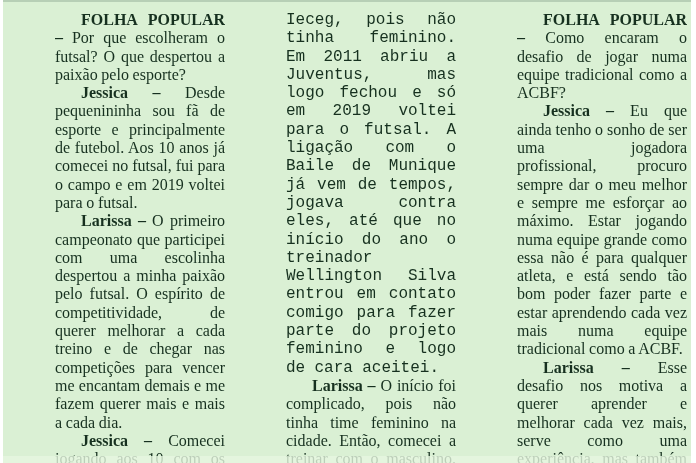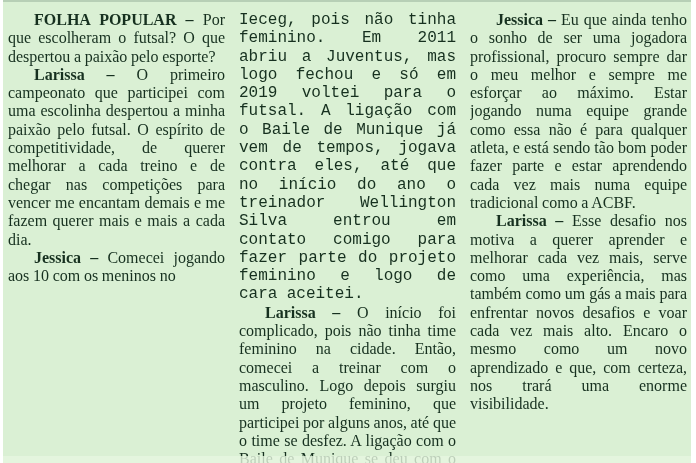--- a/index.html
+++ b/index.html
@@ -36,20 +36,21 @@
     position: absolute;
     top: 11px; left: 5px; right: 4px; bottom: 0;
     display: flex;
     gap: 14px;
     overflow: hidden;
   }
   .column {
     flex: 1 1 0;
     min-width: 0;
     overflow: hidden;
+    margin-left: 47px;
   }
   .para {
     margin: 0;
     font-size: 16px;
     line-height: 18.3px;
     color: #16301f;
     text-align: justify;
     text-indent: 26px;
     hyphens: auto;
     -webkit-hyphens: auto;
@@ -61,29 +62,31 @@
 </style>
 </head>
 <body>
 
 <div class="sheet">
   <div class="paper">
     <div class="columns">
 
       <div class="column">
         <p class="para"><span class="speaker">FOLHA POPULAR –</span> <span>Por que escolheram o futsal? O que despertou a paixão pelo esporte?</span></p>
+        <p class="para"><span class="speaker">Jessica –</span> <span>Desde pequenininha sou fã de esporte e principalmente de futebol. Aos 10 anos já comecei no futsal, fui para o campo e em 2019 voltei para o futsal.</span></p>
         <p class="para"><span class="speaker">Larissa –</span> <span>O primeiro campeonato que participei com uma escolinha despertou a minha paixão pelo futsal. O espírito de competitividade, de querer melhorar a cada treino e de chegar nas competições para vencer me encantam demais e me fazem querer mais e mais a cada dia.</span></p>
         <p class="para"><span class="speaker">Jessica –</span> <span>Comecei jogando aos 10 com os meninos no</span></p>
       </div>
 
       <div class="column">
         <p class="para continuation"><span>Ieceg, pois não tinha feminino. Em 2011 abriu a Juventus, mas logo fechou e só em 2019 voltei para o futsal. A ligação com o Baile de Munique já vem de tempos, jogava contra eles, até que no início do ano o treinador Wellington Silva entrou em contato comigo para fazer parte do projeto feminino e logo de cara aceitei.</span></p>
         <p class="para"><span class="speaker">Larissa –</span> <span>O início foi complicado, pois não tinha time feminino na cidade. Então, comecei a treinar com o masculino. Logo depois surgiu um projeto feminino, que participei por alguns anos, até que o time se desfez. A ligação com o Baile de Munique se deu com o convite do treinador Wellington, em começar com o time feminino, pois treinava no início do projeto anterior.</span></p>
       </div>
 
       <div class="column">
+        <p class="para"><span class="speaker">FOLHA POPULAR –</span> <span>Como encaram o desafio de jogar numa equipe tradicional como a ACBF?</span></p>
         <p class="para"><span class="speaker">Jessica –</span> <span>Eu que ainda tenho o sonho de ser uma jogadora profissional, procuro sempre dar o meu melhor e sempre me esforçar ao máximo. Estar jogando numa equipe grande como essa não é para qualquer atleta, e está sendo tão bom poder fazer parte e estar aprendendo cada vez mais numa equipe tradicional como a ACBF.</span></p>
         <p class="para"><span class="speaker">Larissa –</span> <span>Esse desafio nos motiva a querer aprender e melhorar cada vez mais, serve como uma experiência, mas também como um gás a mais para enfrentar novos desafios e voar cada vez mais alto. Encaro o mesmo como um novo aprendizado e que, com certeza, nos trará uma enorme visibilidade.</span></p>
       </div>
 
     </div>
   </div>
 </div>
 
 </body></html>

